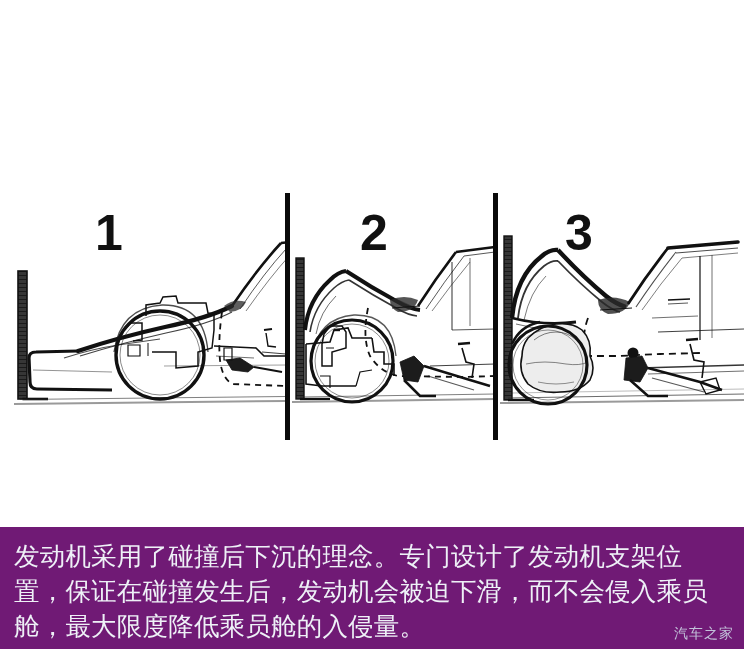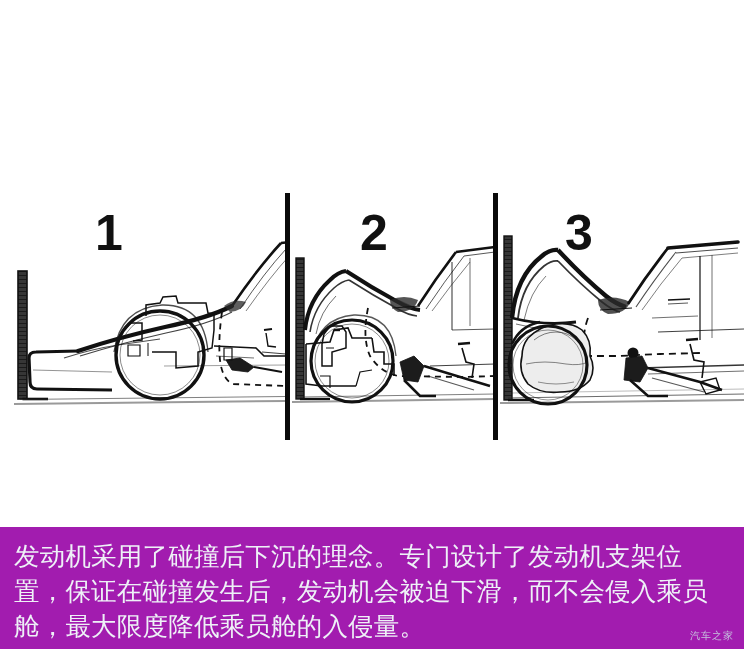--- a/index.html
+++ b/index.html
@@ -38,40 +38,40 @@
     height: 527px;
   }
 
   
   #caption-bar {
     position: absolute;
     left: 0;
     top: 527px;
     width: 744px;
     height: 122px;
-    background: #a21caf;
+    background: #701a75;
     box-sizing: border-box;
     padding: 12px 14px 0 14px;
   }
   #caption-text {
     color: #eef1f7;
     font-size: 25.5px;
     line-height: 35px;
     letter-spacing: 0.2px;
     font-family: "DejaVu Sans", "Liberation Sans", sans-serif;
     font-weight: 400;
     white-space: pre-wrap;
     margin: 0;
   }
   #watermark {
     position: absolute;
     right: 10px;
     bottom: 6px;
     color: #c9d0e2;
-    font-size: 10px;
+    font-size: 14px;
     letter-spacing: 1px;
     font-family: "DejaVu Sans", "Liberation Sans", sans-serif;
     opacity: 0.92;
   }
 </style>
 </head>
 <body>
 
 <div id="page">
 

